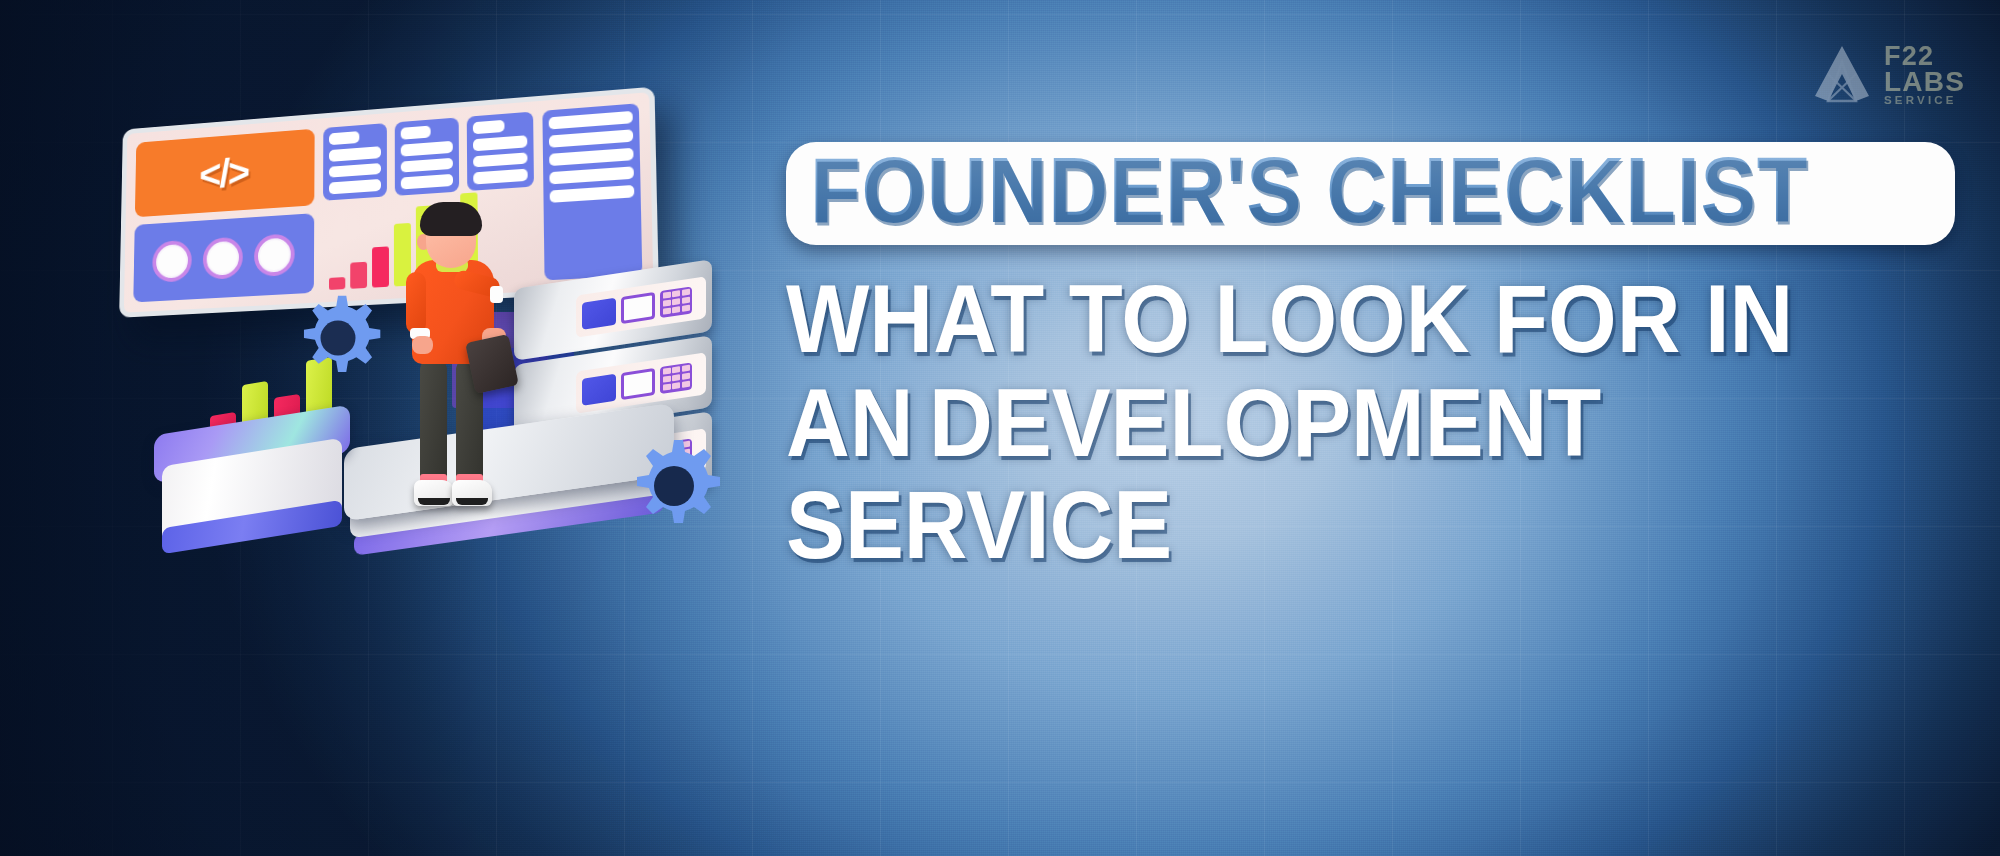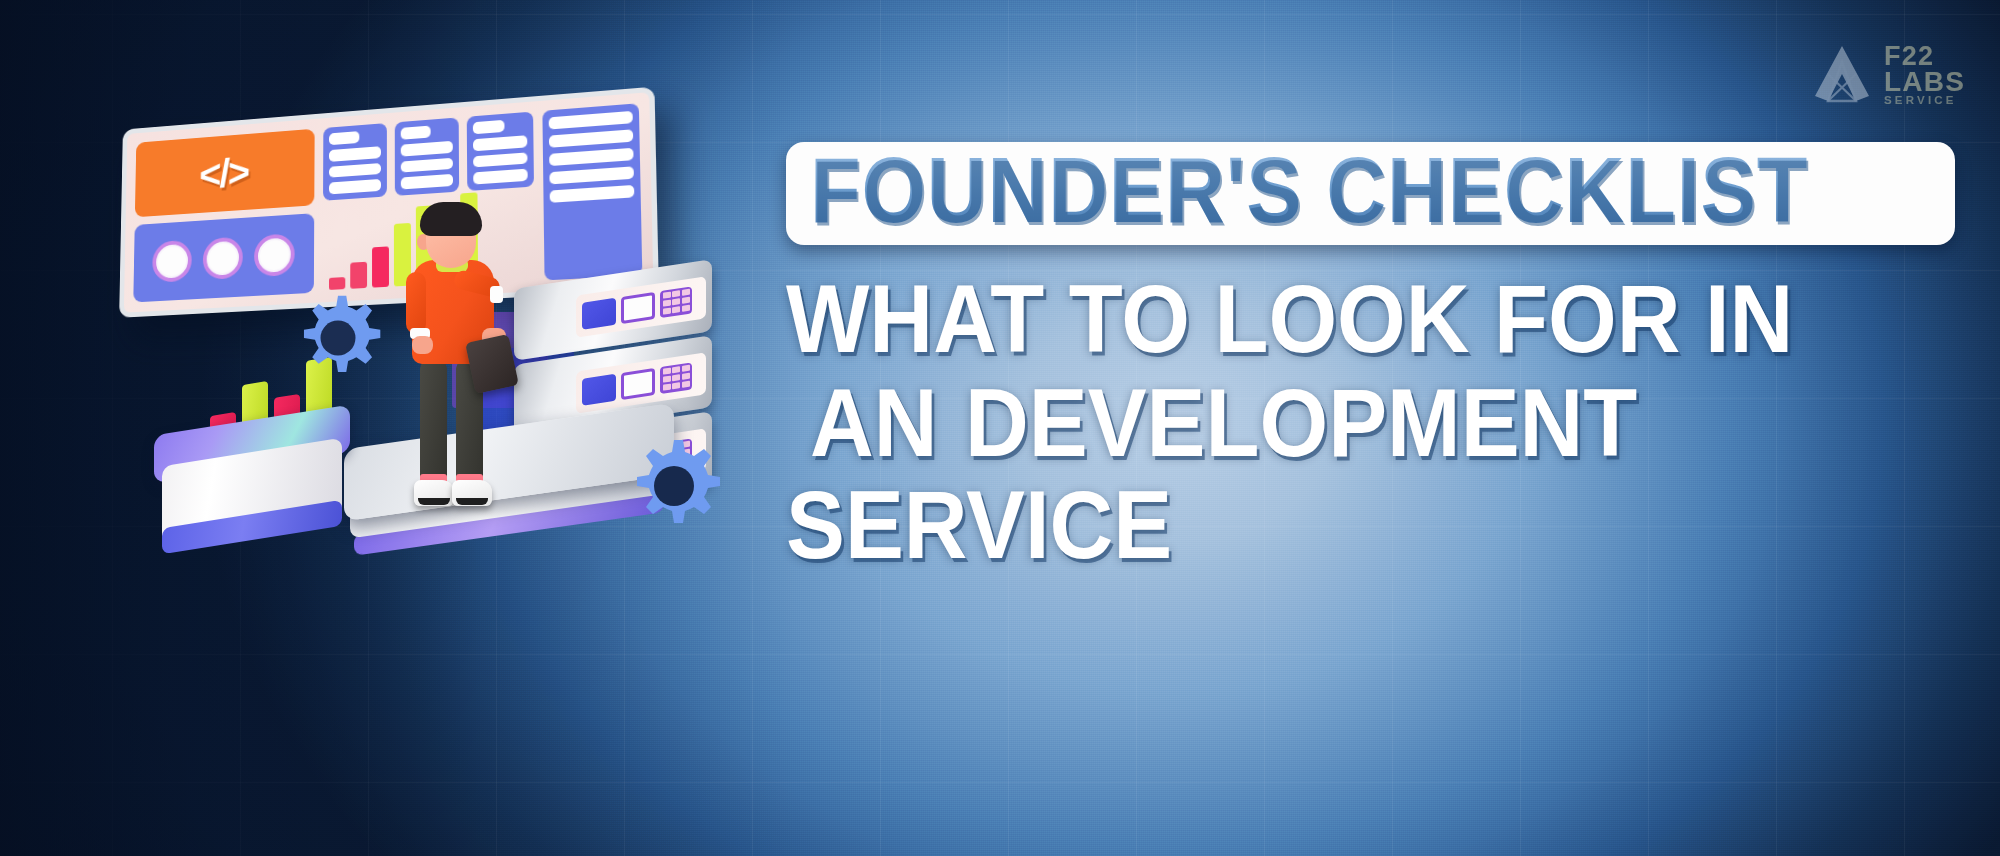--- a/index.html
+++ b/index.html
@@ -45,21 +45,21 @@
   .logo-l1{font-size:27px;font-weight:700;letter-spacing:1.2px;}
   .logo-l2{font-size:28px;font-weight:700;letter-spacing:1.2px;}
   .logo-l3{font-size:11.5px;font-weight:600;letter-spacing:3.2px;opacity:.85;}
 
   
   .headline{position:absolute;left:786px;top:142px;width:1180px;}
 
   .banner{
     display:inline-block;
     background:#fdfdfd;
-    border-radius:18px;
+    border-radius:30px;
     padding:10px 24px 16px 24px;
     box-shadow:0 7px 16px rgba(4,18,42,.40);
   }
   .banner-text{
     font-family:"Liberation Sans Narrow","Liberation Sans",sans-serif;
     font-size:92px;line-height:.84;font-weight:700;
     letter-spacing:1px;
     transform:scaleX(.90);transform-origin:left center;
     white-space:nowrap;
     color:#6f9ed1;
@@ -74,21 +74,21 @@
     font-family:"Liberation Sans Narrow","Liberation Sans",sans-serif;
     font-weight:700;
     font-size:96px;line-height:1.0;
     letter-spacing:0px;
     color:#ffffff;
     white-space:nowrap;
     transform:scaleX(.92);transform-origin:left center;
     text-shadow:3px 4px 0 rgba(24,62,108,.55), 0 2px 10px rgba(8,28,58,.35);
   }
   .l2{margin-top:26px;}
-  .l3{margin-top:8px;display:flex;align-items:center;gap:16px;margin-left:24px;}
+  .l3{margin-top:8px;display:flex;align-items:center;gap:4px;}
   .l4{margin-top:6px;}
 
   .badge{
     display:inline-block;
     background:#f4f6f8;
     border-radius:18px;
     padding:4px 16px 10px 16px;
     margin:0 14px;
     box-shadow:0 6px 14px rgba(4,18,42,.42);
     transform:translateY(-6px);

